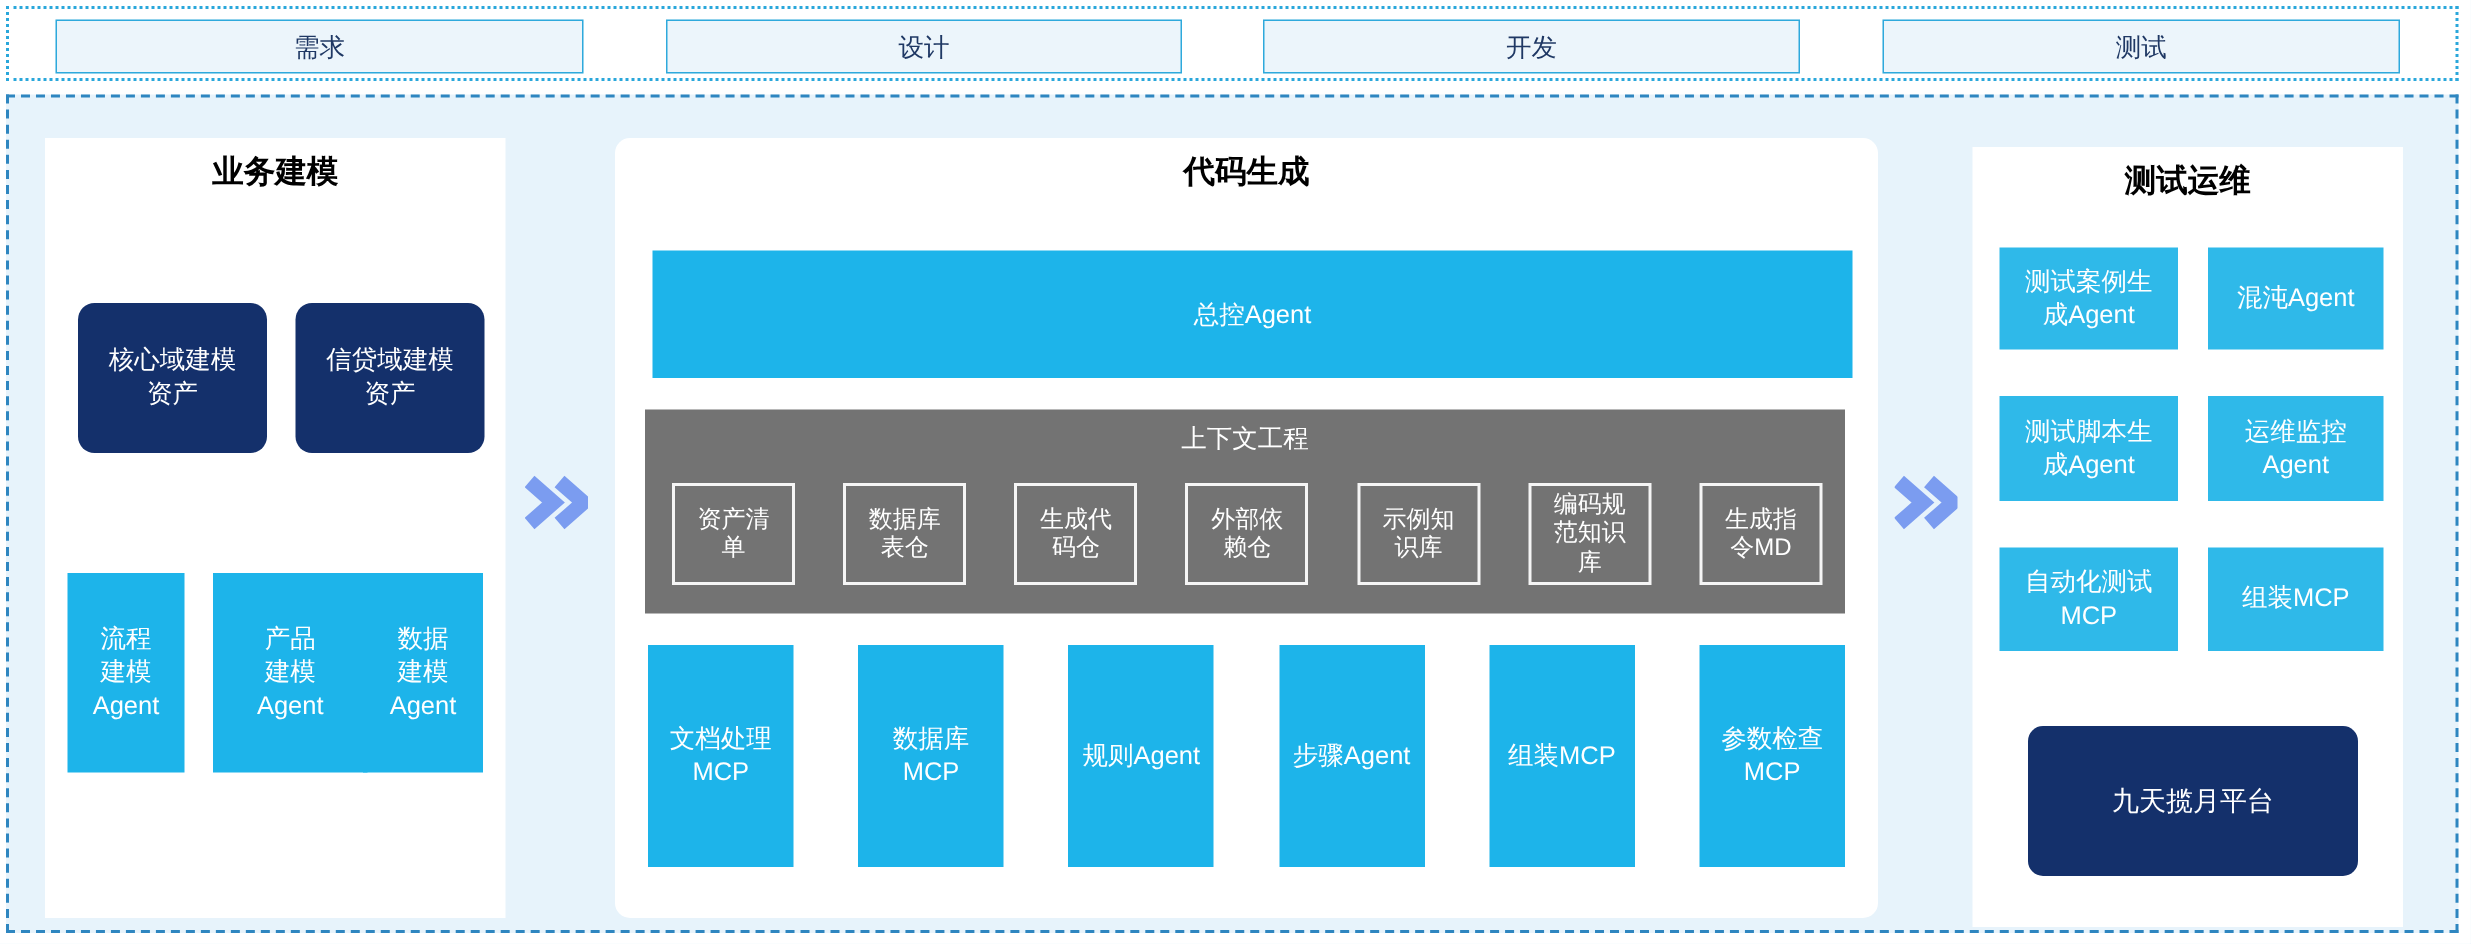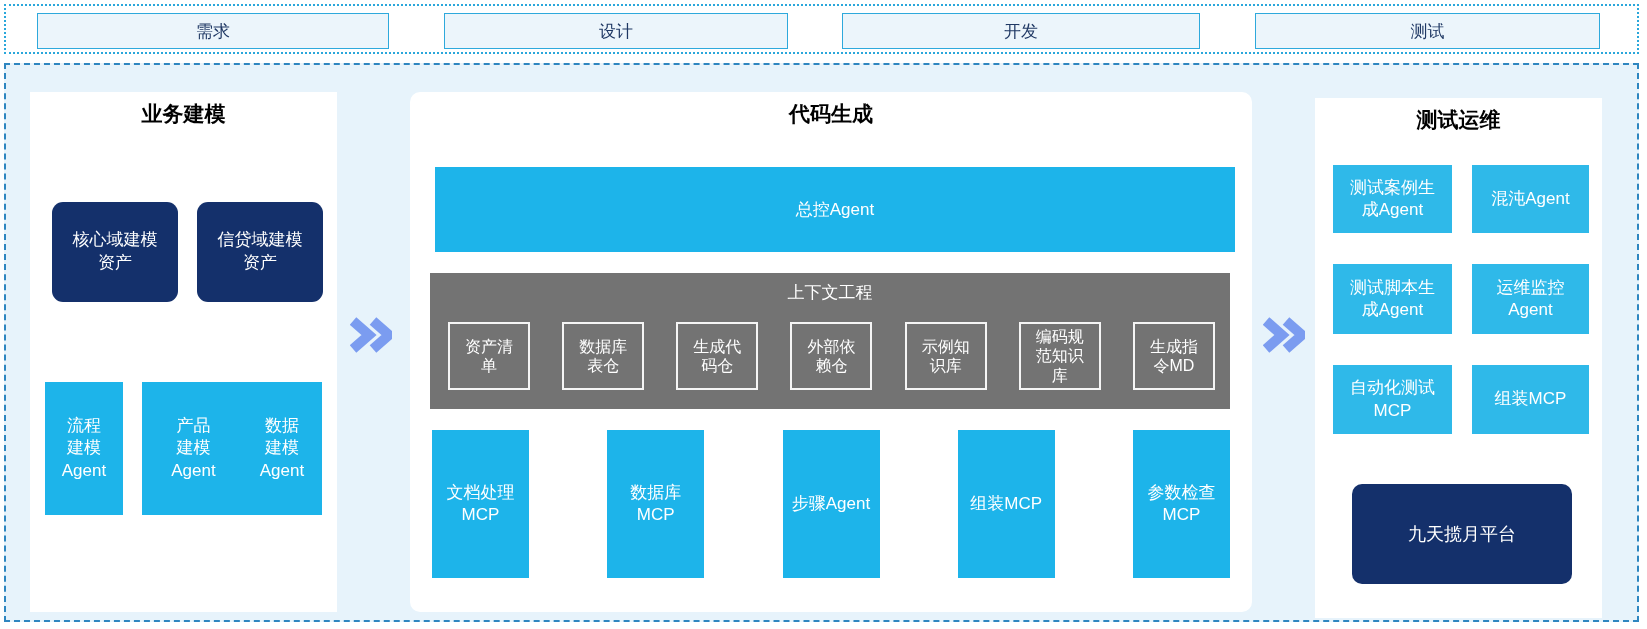--- a/index.html
+++ b/index.html
@@ -141,20 +141,21 @@
         <div class="context-item">生成指
 令MD</div>
       </div>
     </div>
 
     <div class="tools-row">
       <div class="tool-box">文档处理
 MCP</div>
       <div class="tool-box">数据库
 MCP</div>
+      <div class="tool-box">规则Agent</div>
       <div class="tool-box">步骤Agent</div>
       <div class="tool-box">组装MCP</div>
       <div class="tool-box">参数检查
 MCP</div>
     </div>
   </div>
 
   <svg class="flow-chevron" style="left:1263px;top:317px" viewBox="0 0 42 36">
     <path d="M3 4 L19 18 L3 32" fill="none" stroke="#7b9cf0" stroke-width="10"></path>
     <path d="M23 4 L39 18 L23 32" fill="none" stroke="#7b9cf0" stroke-width="10"></path>

